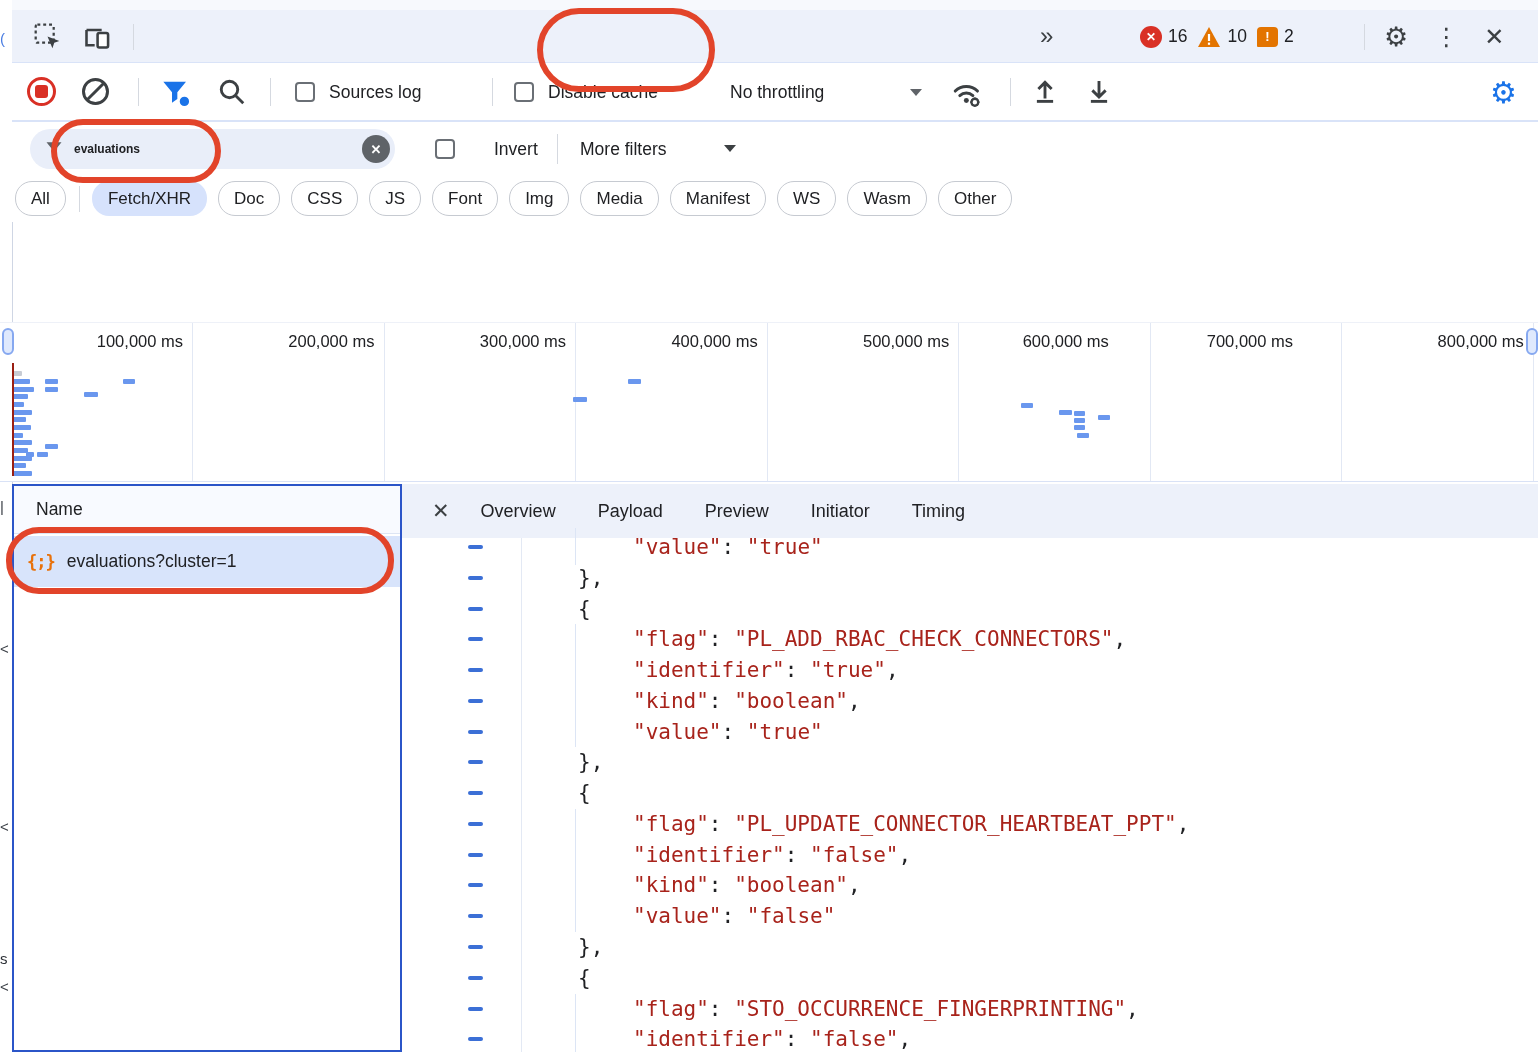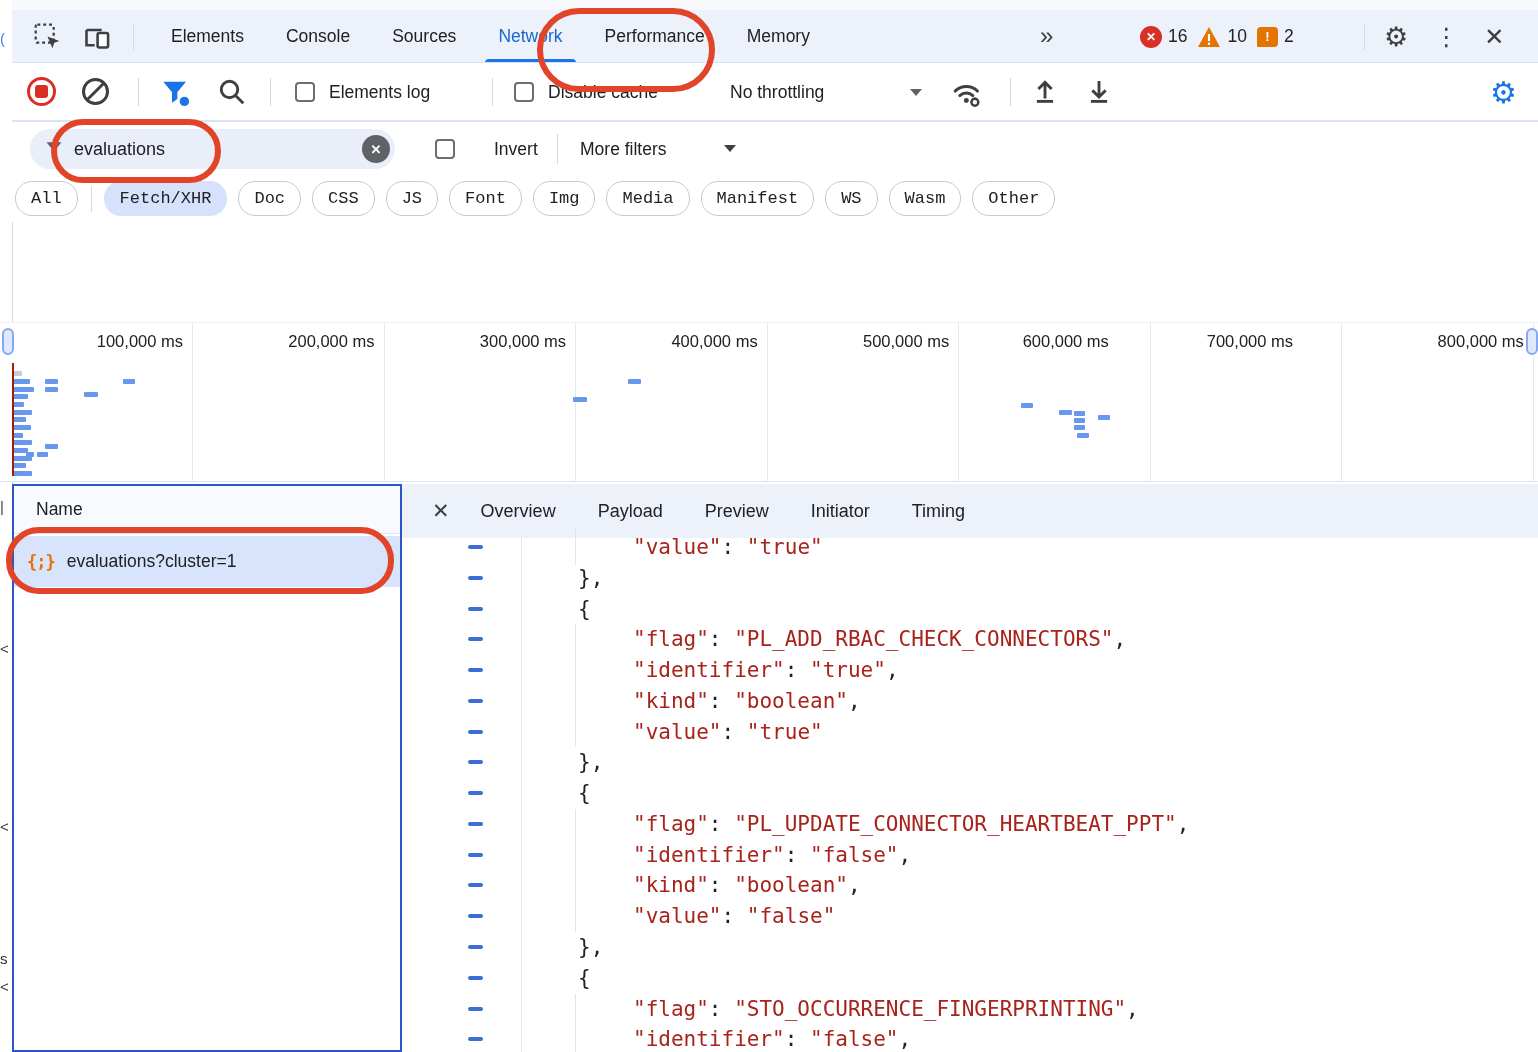--- a/index.html
+++ b/index.html
@@ -41,28 +41,28 @@
   .caret { width:0; height:0; border-left:6px solid transparent; border-right:6px solid transparent;
            border-top:7px solid #5f6368; display:inline-block; }
   .cb { width:20px; height:20px; border:2px solid #6a6f75; border-radius:4px; background:#fff; }
   .cb.checked { border:none; background:#1a73e8; color:#fff; font-size:15px; font-weight:bold;
                 display:flex; align-items:center; justify-content:center; }
 
   
   #filter-row { position:absolute; left:12px; top:122px; right:0; height:54px; background:#fff; }
   #filter-pill { position:absolute; left:18px; top:7px; width:365px; height:40px; border-radius:20px;
                  background:#e9eef9; display:flex; align-items:center; }
-  #filter-input { border:none; outline:none; background:transparent; font-size:18px; color:#202124;
-                  width:240px; font-family:"Liberation Sans",sans-serif; }
+  #filter-input { border:none; outline:none; background:transparent; font-size:12px; color:#202124;
+                  width:240px; font-family:"Liberation Sans",sans-serif;font-weight:bold; }
   .clear-circle { width:28px; height:28px; border-radius:50%; background:#5f6368; color:#fff;
                   font-size:13px; font-weight:bold; display:flex; align-items:center; justify-content:center; }
 
   
   #chips-row { position:absolute; left:12px; top:176px; right:0; height:46px; background:#fff; }
-  #chips { position:absolute; left:3px; top:5px; display:flex; align-items:center;font-family:Liberation Mono, monospace; }
+  #chips { position:absolute; left:3px; top:5px; display:flex; align-items:center; }
   .chip { height:35px; border:1.5px solid #c6cad1; border-radius:17px; background:#fff;
           display:flex; align-items:center; padding:0 15px; font-size:17px; color:#202124; margin-right:11px; }
   .chip.selected { border-color:transparent; background:#d6e2fc; }
   .chip-sep { width:1px; height:26px; background:#d5d9e0; margin:0 12px 0 2px; }
 
   
   #options { position:absolute; left:12px; top:222px; right:0; height:99px; background:#fff; }
   .opt { position:absolute; display:flex; align-items:center; gap:14px; font-size:17.5px; }
 
   
@@ -142,28 +142,20 @@
         </svg>
       </span>
       <span>
         <svg width="28" height="26" viewBox="0 0 24 22">
           <path d="M3 5 h13 M3 5 v13 h7" fill="none" stroke="#3c4043" stroke-width="2.2"></path>
           <rect x="12.5" y="7.5" width="9" height="12.5" rx="1.5" fill="#fff" stroke="#3c4043" stroke-width="2.2"></rect>
         </svg>
       </span>
       <span class="vsep" style="position:static;height:26px;"></span>
     </div>
-    <div id="main-tabs">
-        <div class="mtab">Elements</div>
-        <div class="mtab">Console</div>
-        <div class="mtab">Sources</div>
-        <div class="mtab selected">Network</div>
-        <div class="mtab">Performance</div>
-        <div class="mtab">Memory</div>
-      </div>
     <span class="more-tabs abs" style="left:1022px; top:12px;">»</span>
     <div id="badges">
         <div class="badge">
           <span class="err-ic">✕</span>
           <span>16</span>
         </div>
         <div class="badge">
           <span>
             <svg width="24" height="22" viewBox="0 0 24 22">
               <path d="M12 1 L23 21 H1 Z" fill="#e37400"></path>
@@ -205,21 +197,21 @@
       </svg>
     </span>
     <span class="abs" style="left:205px; top:14px;">
       <svg width="30" height="30" viewBox="0 0 24 24">
         <circle cx="10" cy="10" r="6.6" fill="none" stroke="#3c4043" stroke-width="2.3"></circle>
         <line x1="15" y1="15" x2="21" y2="21" stroke="#3c4043" stroke-width="2.3"></line>
       </svg>
     </span>
     <div class="vsep" style="left:258px; top:15px; height:28px;"></div>
     <div class="cb abs" style="left:283px; top:19px;"></div>
-    <span class="tb-label abs" style="left:317px; top:19px;">Elements log</span>
+    <span class="tb-label abs" style="left:317px; top:19px;">Sources log</span>
     <div class="vsep" style="left:480px; top:15px; height:28px;"></div>
     <div class="cb abs" style="left:502px; top:19px;"></div>
     <span class="tb-label abs" style="left:536px; top:19px;">Disable cache</span>
     <span class="tb-label abs" style="left:718px; top:19px;">No throttling</span>
     <span class="caret abs" style="left:898px; top:26px;"></span>
     <span class="abs" style="left:938px; top:14px;">
       <svg width="34" height="32" viewBox="0 0 26 24">
         <path d="M4 10.5 a12 12 0 0 1 17 0" fill="none" stroke="#3c4043" stroke-width="2.3" stroke-linecap="round"></path>
         <path d="M7.5 14 a7.5 7.5 0 0 1 10 0" fill="none" stroke="#3c4043" stroke-width="2.3" stroke-linecap="round"></path>
         <circle cx="12.5" cy="17.8" r="1.9" fill="#3c4043"></circle>

